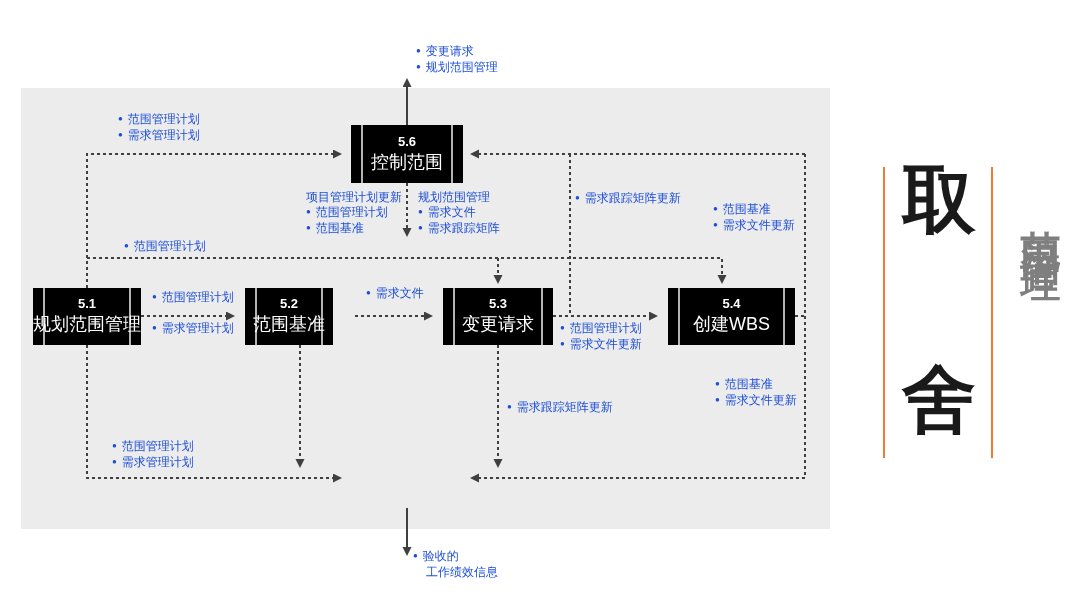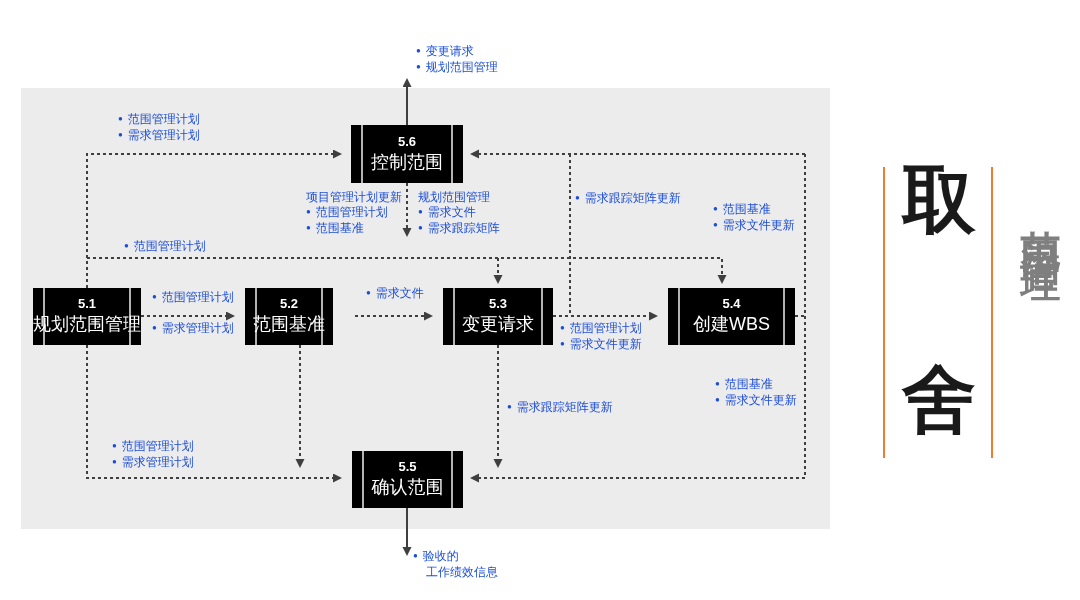--- a/index.html
+++ b/index.html
@@ -74,24 +74,20 @@
     <div class="num">5.2</div>
     <div class="nm">范围基准</div>
   </div>
   <div class="pbox" style="left:443px;top:288px;width:110px;height:57px">
     <div class="num">5.3</div>
     <div class="nm">变更请求</div>
   </div>
   <div class="pbox" style="left:668px;top:288px;width:127px;height:57px">
     <div class="num">5.4</div>
     <div class="nm">创建WBS</div>
-  </div>
-  <div class="pbox" style="left:352px;top:451px;width:111px;height:57px">
-    <div class="num">5.5</div>
-    <div class="nm">确认范围</div>
   </div>
 
   <div class="lbl" style="left:416px;top:44px">
     <ul>
       <li>变更请求</li>
       <li>规划范围管理</li>
     </ul>
   </div>
 
   <div class="lbl" style="left:118px;top:112px">

